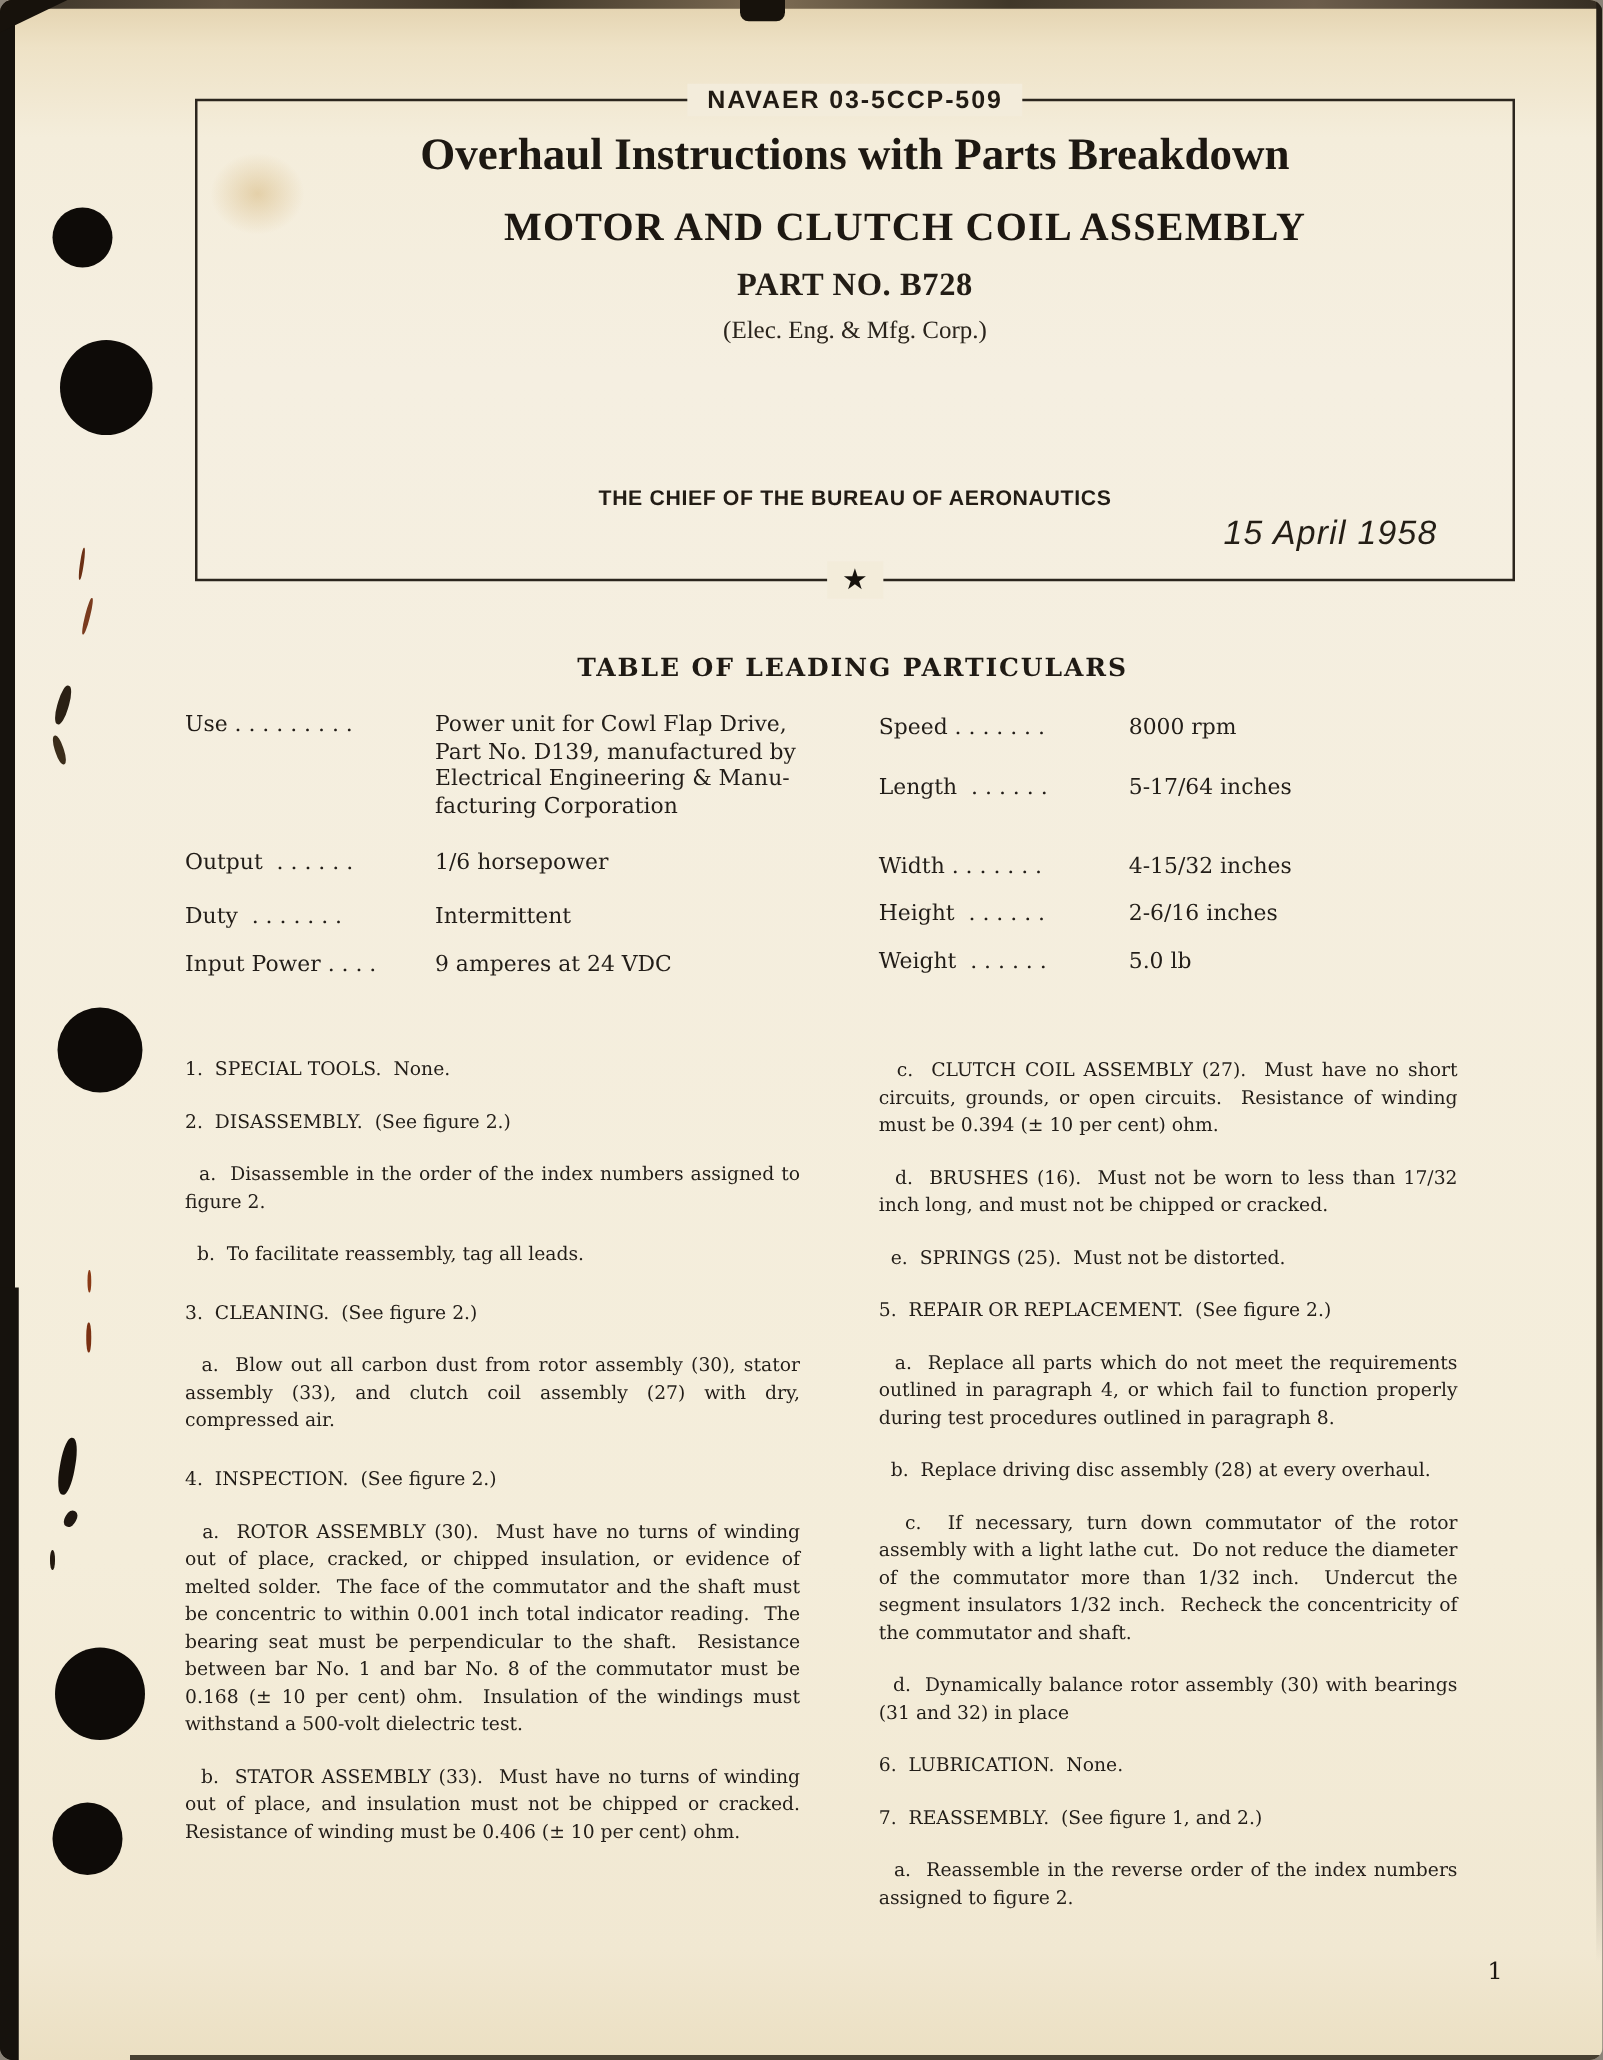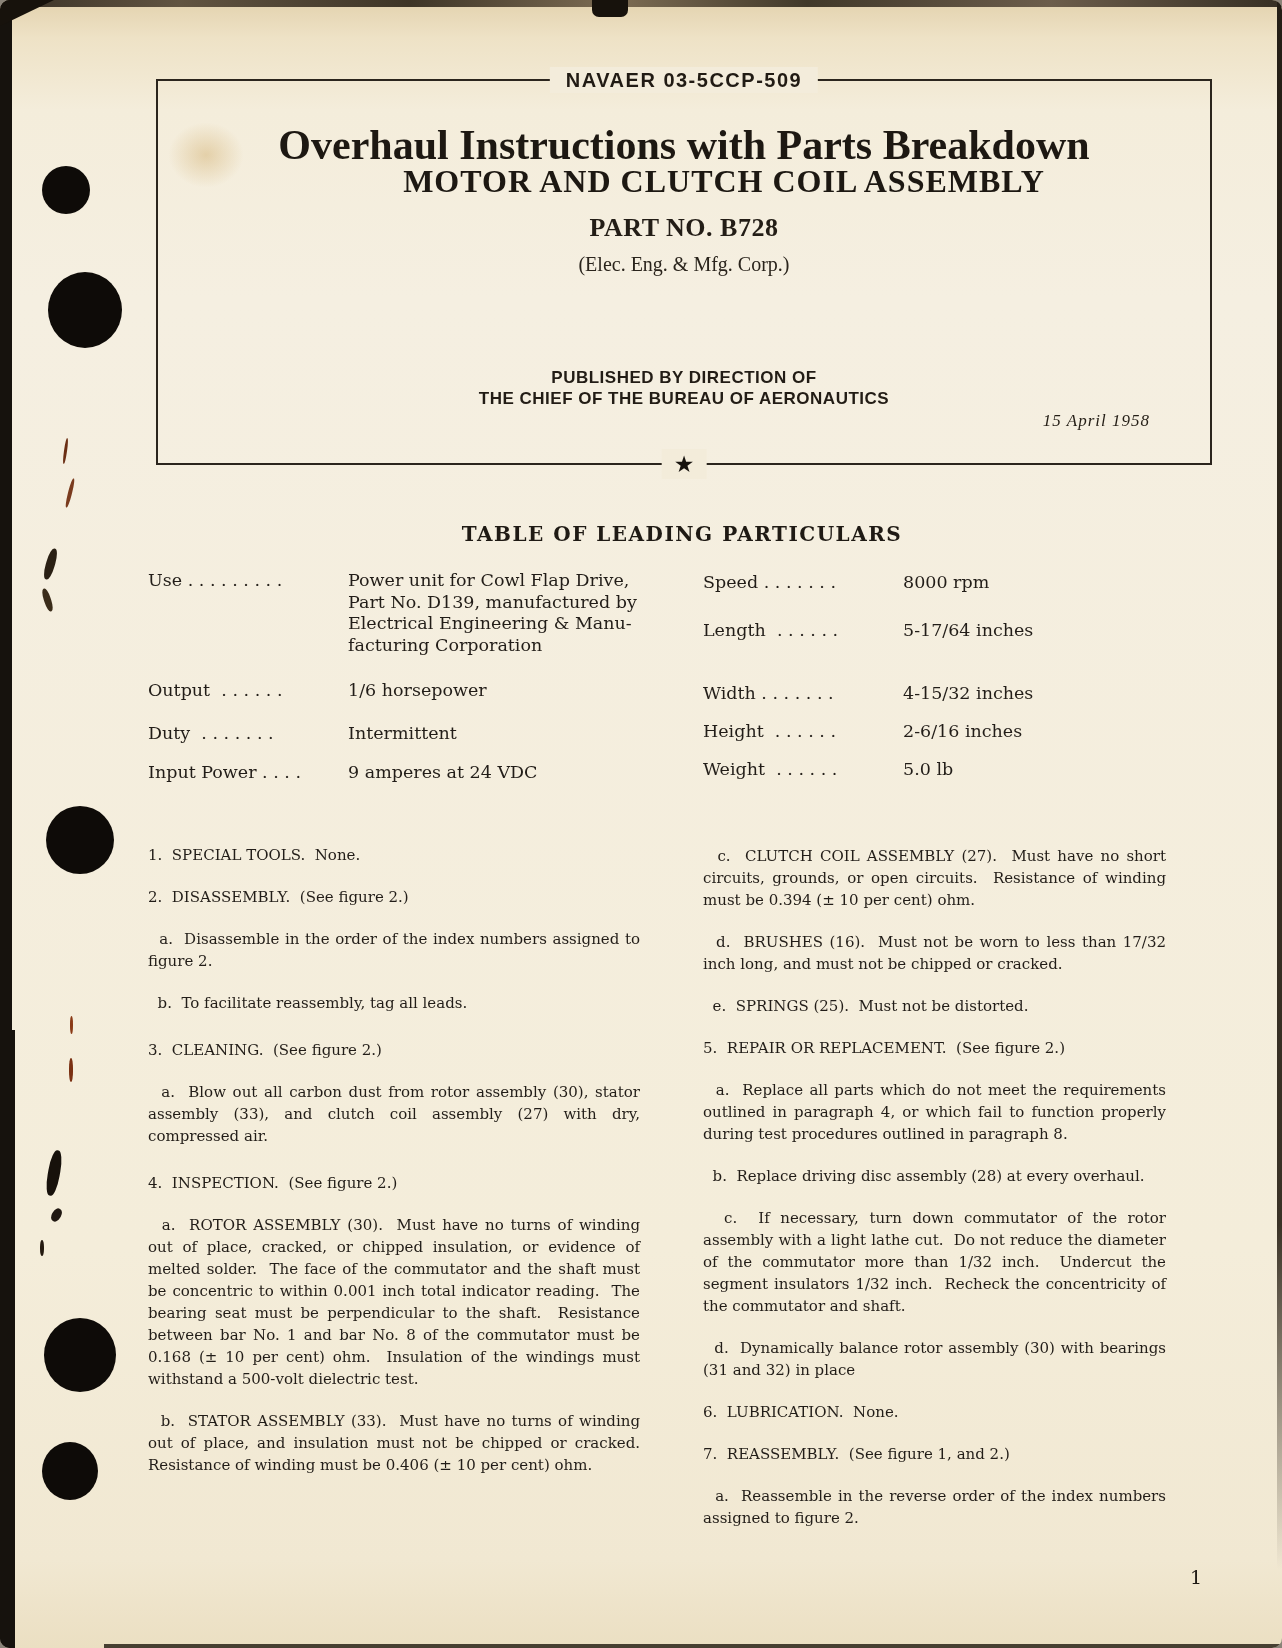--- a/index.html
+++ b/index.html
@@ -40,34 +40,34 @@
     background:radial-gradient(ellipse,rgba(190,140,50,.30),rgba(190,140,50,0) 70%);}
   
   .hbox{position:absolute;left:156px;top:79px;width:1052px;height:382px;border:2px solid #2b251d;}
   .navaer{position:absolute;top:-14px;left:50%;transform:translateX(-50%);
     background:#f3ecdb;padding:0 16px;white-space:nowrap;
     font-family:"Liberation Sans",sans-serif;font-weight:bold;font-size:20px;
     letter-spacing:1.5px;line-height:26px;color:#211b14;}
   .star{position:absolute;bottom:-16px;left:50%;transform:translateX(-50%);
     background:#f3ecda;padding:0 12px;font-size:23px;line-height:30px;color:#16120d;}
   .t1{position:absolute;top:21px;left:0;width:100%;text-align:center;
-    font-family:"Liberation Serif",serif;font-weight:bold;font-size:42px;color:#1d1812;margin-top:19px;}
+    font-family:"Liberation Serif",serif;font-weight:bold;font-size:36px;color:#1d1812;}
   .t2{position:absolute;top:82px;left:0;width:100%;text-align:center;
     font-family:"Liberation Serif",serif;font-weight:bold;font-size:32px;letter-spacing:1px;color:#1d1812;margin-left:40px;}
   .t3{position:absolute;top:132px;left:0;width:100%;text-align:center;
     font-family:"Liberation Serif",serif;font-weight:bold;font-size:26px;letter-spacing:.5px;color:#231d16;}
   .t4{position:absolute;top:172px;left:0;width:100%;text-align:center;
     font-family:"Liberation Serif",serif;font-size:20px;font-weight:normal;color:#2a241c;}
   .pub{position:absolute;left:0;width:100%;text-align:center;
     font-family:"Liberation Sans",sans-serif;font-weight:bold;font-size:17px;
     letter-spacing:.5px;color:#221c15;}
   .pub1{top:287px;}
   .pub2{top:308px;}
-  .pdate{position:absolute;top:330px;right:60px;font-family:Liberation Serif, serif;
-    font-style:italic;font-size:17px;letter-spacing:1px;color:#241e16;}
+  .pdate{position:absolute;top:330px;right:60px;font-family:Liberation Sans, sans-serif;
+    font-style:italic;font-size:27px;letter-spacing:1px;color:#241e16;}
   
   .pheading{position:absolute;top:522px;left:156px;width:1052px;text-align:center;
     font-weight:bold;font-size:20px;letter-spacing:1.5px;color:#1f1a14;}
   .plist{position:absolute;font-size:17.5px;line-height:21.5px;}
   .plist-left{left:148px;top:570px;width:505px;}
   .plist-right{left:703px;top:572px;width:480px;}
   .prow{margin-bottom:19px;}
   .plist-left .prow:nth-child(1){margin-bottom:24px;}
   .plist-left .prow:nth-child(2){margin-bottom:21px;}
   .plist-left .prow:nth-child(3){margin-bottom:18px;}
@@ -112,21 +112,20 @@
   <div class="ink i7"></div>
   <div class="ink i8"></div>
   <div class="ink i9"></div>
 
   <div class="hbox">
     <div class="navaer">NAVAER 03-5CCP-509</div>
     <div class="t1">Overhaul Instructions with Parts Breakdown</div>
     <div class="t2">MOTOR AND CLUTCH COIL ASSEMBLY</div>
     <div class="t3">PART NO. B728</div>
     <div class="t4">(Elec. Eng. &amp; Mfg. Corp.)</div>
-    <div class="pub pub1">PUBLISHED BY DIRECTION OF</div>
     <div class="pub pub2">THE CHIEF OF THE BUREAU OF AERONAUTICS</div>
     <div class="pdate">15 April 1958</div>
     <div class="star">★</div>
   </div>
 
   <div class="pheading">TABLE OF LEADING PARTICULARS</div>
 
   <div class="plist plist-left">
     <div class="prow">
       <span class="p-lbl">Use . . . . . . . . .</span><span class="p-val">Power unit for Cowl Flap Drive,

